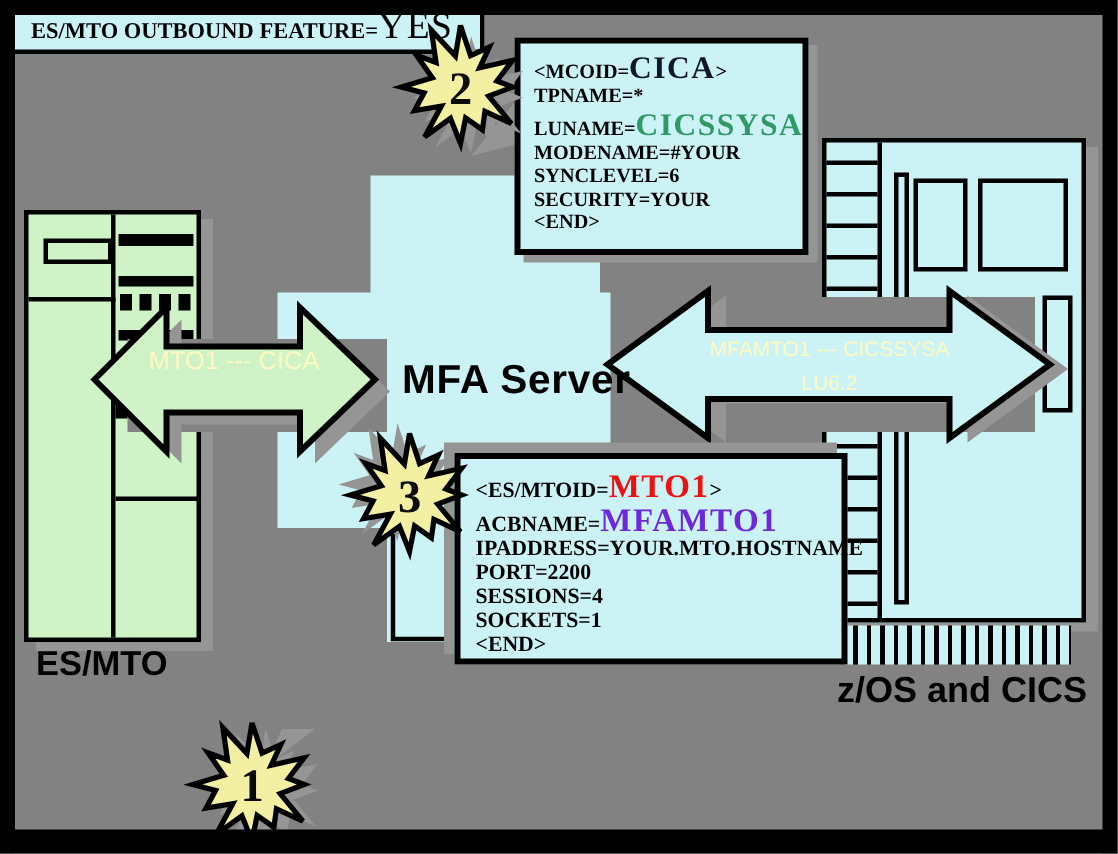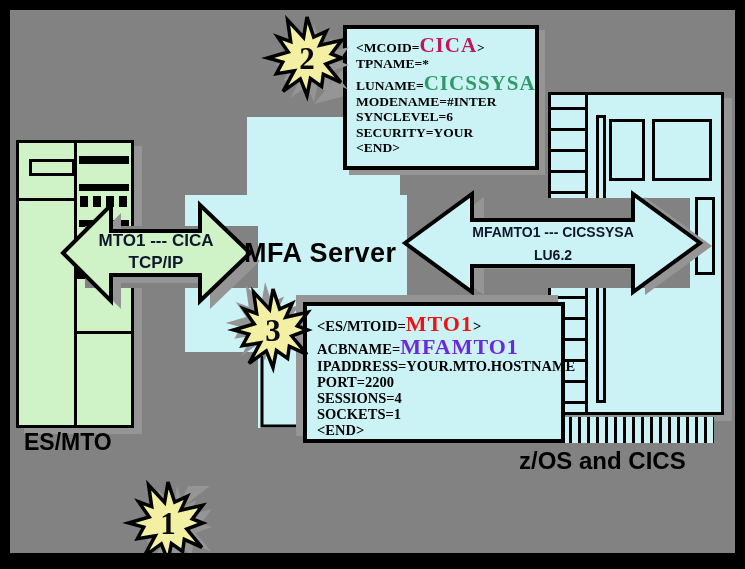--- a/index.html
+++ b/index.html
@@ -22,24 +22,24 @@
   .outlined{border:3px solid #000;background:transparent;}
   #hatch{left:560px;top:417px;width:154px;height:26px;z-index:2;
     background:repeating-linear-gradient(90deg,#000 0 3px,var(--cyan) 3px 9px);}
   
   .pipe{position:absolute;background:var(--bg);z-index:3;}
   .above-pipe{z-index:4;}
   
   #arrow-layer{position:absolute;left:0;top:0;z-index:5;pointer-events:none;}
   
   .lbl{position:absolute;color:#000;font-weight:bold;z-index:6;white-space:nowrap;}
-  #lbl-server{left:244px;top:238px;width:150px;font-size:27px;text-align:center;letter-spacing:0.5px;}
+  #lbl-server{left:268px;top:238px;width:150px;font-size:27px;text-align:center;letter-spacing:0.5px;}
   #lbl-esmto{left:24px;top:429px;font-size:23px;}
-  #lbl-zos{left:519px;top:447px;font-size:24px;}
-  .arrow-lbl{position:absolute;z-index:6;text-align:center;font-weight:bold;color:#0f172a;}
+  #lbl-zos{left:558px;top:447px;font-size:24px;}
+  .arrow-lbl{position:absolute;z-index:6;text-align:center;font-weight:normal;color:#fef9c3;}
   #lbl-arrow-left{left:90px;top:230px;width:132px;font-size:17px;line-height:22px;}
   #lbl-arrow-right{left:448px;top:221px;width:210px;font-size:14px;line-height:23px;text-align:center;}
   
   .cfgbox{position:absolute;box-sizing:border-box;background:var(--cyan);border:4px solid #000;z-index:7;
     font-family:"Liberation Serif",serif;color:#000;}
   #box-config2{left:343px;top:25px;width:196px;height:145px;padding:5px 4px 0 9px;box-shadow:6px 5px 0 var(--shadow);}
   #box-config3{left:303px;top:302px;width:262px;height:141px;padding:6px 4px 0 10px;box-shadow:-7px -7px 0 var(--shadow);}
   .cfg-line{font-weight:bold;font-size:13.5px;line-height:15.5px;white-space:nowrap;}
   #box-config3 .cfg-line{font-size:14.5px;line-height:16px;}
   .cfg-line .big{font-size:21px;line-height:22px;letter-spacing:1px;}
@@ -122,46 +122,48 @@
     <polyline points="262,356 262,426 301,426" fill="none" stroke="#000" stroke-width="3"></polyline>
     <polygon points="188,486 210,486 176,512" fill="var(--shadow)"></polygon>
   </svg>
 
   <div class="lbl" id="lbl-server">MFA Server</div>
   <div class="lbl" id="lbl-esmto">ES/MTO</div>
   <div class="lbl" id="lbl-zos">z/OS and CICS</div>
 
   <div class="arrow-lbl" id="lbl-arrow-left">
     <div>MTO1 --- CICA</div>
-    <div>TCP/IP</div>
   </div>
   <div class="arrow-lbl" id="lbl-arrow-right">
     <div>MFAMTO1 --- CICSSYSA</div>
     <div>LU6.2</div>
   </div>
 
   <div class="cfgbox" id="box-config2">
-      <div class="cfg-line"><span>&lt;MCOID=</span><span class="big" style="color: #be185d;">CICA</span><span>&gt;</span></div>
+      <div class="cfg-line"><span>&lt;MCOID=</span><span class="big" style="color: #0f172a;">CICA</span><span>&gt;</span></div>
       <div class="cfg-line"><span>TPNAME=*</span></div>
       <div class="cfg-line"><span>LUNAME=</span><span class="big" style="color: rgb(47, 153, 104);">CICSSYSA</span></div>
-      <div class="cfg-line"><span>MODENAME=#INTER</span></div>
+      <div class="cfg-line"><span>MODENAME=#YOUR</span></div>
       <div class="cfg-line"><span>SYNCLEVEL=6</span></div>
       <div class="cfg-line"><span>SECURITY=YOUR</span></div>
       <div class="cfg-line"><span>&lt;END&gt;</span></div>
     </div>
   <div class="cfgbox" id="box-config3">
       <div class="cfg-line"><span>&lt;ES/MTOID=</span><span class="big" style="color: rgb(238, 17, 17);">MTO1</span><span>&gt;</span></div>
       <div class="cfg-line"><span>ACBNAME=</span><span class="big" style="color: #6d28d9;">MFAMTO1</span></div>
       <div class="cfg-line"><span>IPADDRESS=YOUR.MTO.HOSTNAME</span></div>
       <div class="cfg-line"><span>PORT=2200</span></div>
       <div class="cfg-line"><span>SESSIONS=4</span></div>
       <div class="cfg-line"><span>SOCKETS=1</span></div>
       <div class="cfg-line"><span>&lt;END&gt;</span></div>
     </div>
 
+  <div id="box-outbound">
+    <span class="pre">ES/MTO OUTBOUND FEATURE=</span><span class="big">YES</span>
+  </div>
 
   <svg class="starburst" style="left:247px;top:-2px;" viewBox="0 0 120 120">
       <polygon points="60.0,19.0 66.7,39.1 79.2,33.4 72.8,47.2 94.7,42.2 84.3,56.0 94.8,60.0 78.8,66.1 93.9,84.4 76.3,76.3 74.6,88.5 63.4,80.6 60.0,97.7 53.3,80.9 36.1,93.3 47.2,72.8 29.4,75.7 35.7,64.0 20.6,60.0 41.2,53.9 30.7,38.9 43.7,43.7 40.6,22.1 56.6,39.4" transform="translate(7,7)" fill="var(--shadow)"></polygon>
       <polygon points="60.0,19.0 66.7,39.1 79.2,33.4 72.8,47.2 94.7,42.2 84.3,56.0 94.8,60.0 78.8,66.1 93.9,84.4 76.3,76.3 74.6,88.5 63.4,80.6 60.0,97.7 53.3,80.9 36.1,93.3 47.2,72.8 29.4,75.7 35.7,64.0 20.6,60.0 41.2,53.9 30.7,38.9 43.7,43.7 40.6,22.1 56.6,39.4" fill="var(--yellow)" stroke="#000" stroke-width="3.5"></polygon>
       <text x="60" y="71" class="star-num">2</text>
     </svg>
   <svg class="starburst" style="left:213px;top:270px;" viewBox="0 0 120 120">
       <polygon points="60.0,19.0 66.7,39.1 79.2,33.4 72.8,47.2 94.7,42.2 84.3,56.0 94.8,60.0 78.8,66.1 93.9,84.4 76.3,76.3 74.6,88.5 63.4,80.6 60.0,97.7 53.3,80.9 36.1,93.3 47.2,72.8 29.4,75.7 35.7,64.0 20.6,60.0 41.2,53.9 30.7,38.9 43.7,43.7 40.6,22.1 56.6,39.4" transform="translate(-8,-7)" fill="var(--shadow)"></polygon>
       <polygon points="60.0,19.0 66.7,39.1 79.2,33.4 72.8,47.2 94.7,42.2 84.3,56.0 94.8,60.0 78.8,66.1 93.9,84.4 76.3,76.3 74.6,88.5 63.4,80.6 60.0,97.7 53.3,80.9 36.1,93.3 47.2,72.8 29.4,75.7 35.7,64.0 20.6,60.0 41.2,53.9 30.7,38.9 43.7,43.7 40.6,22.1 56.6,39.4" fill="var(--yellow)" stroke="#000" stroke-width="3.5"></polygon>
       <text x="60" y="71" class="star-num">3</text>

